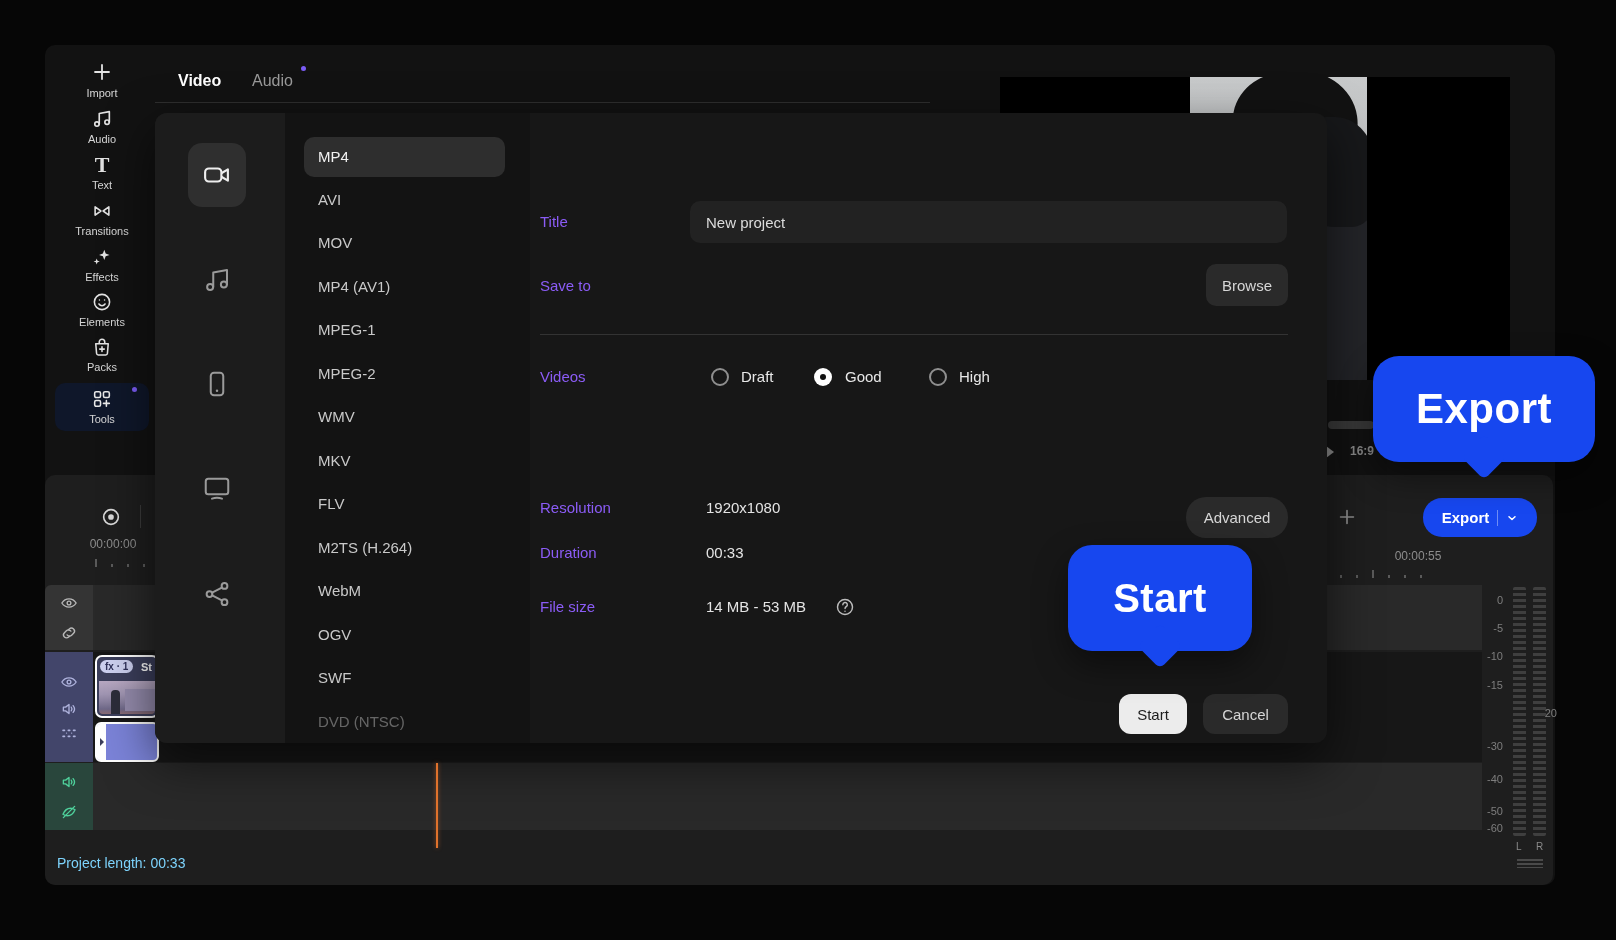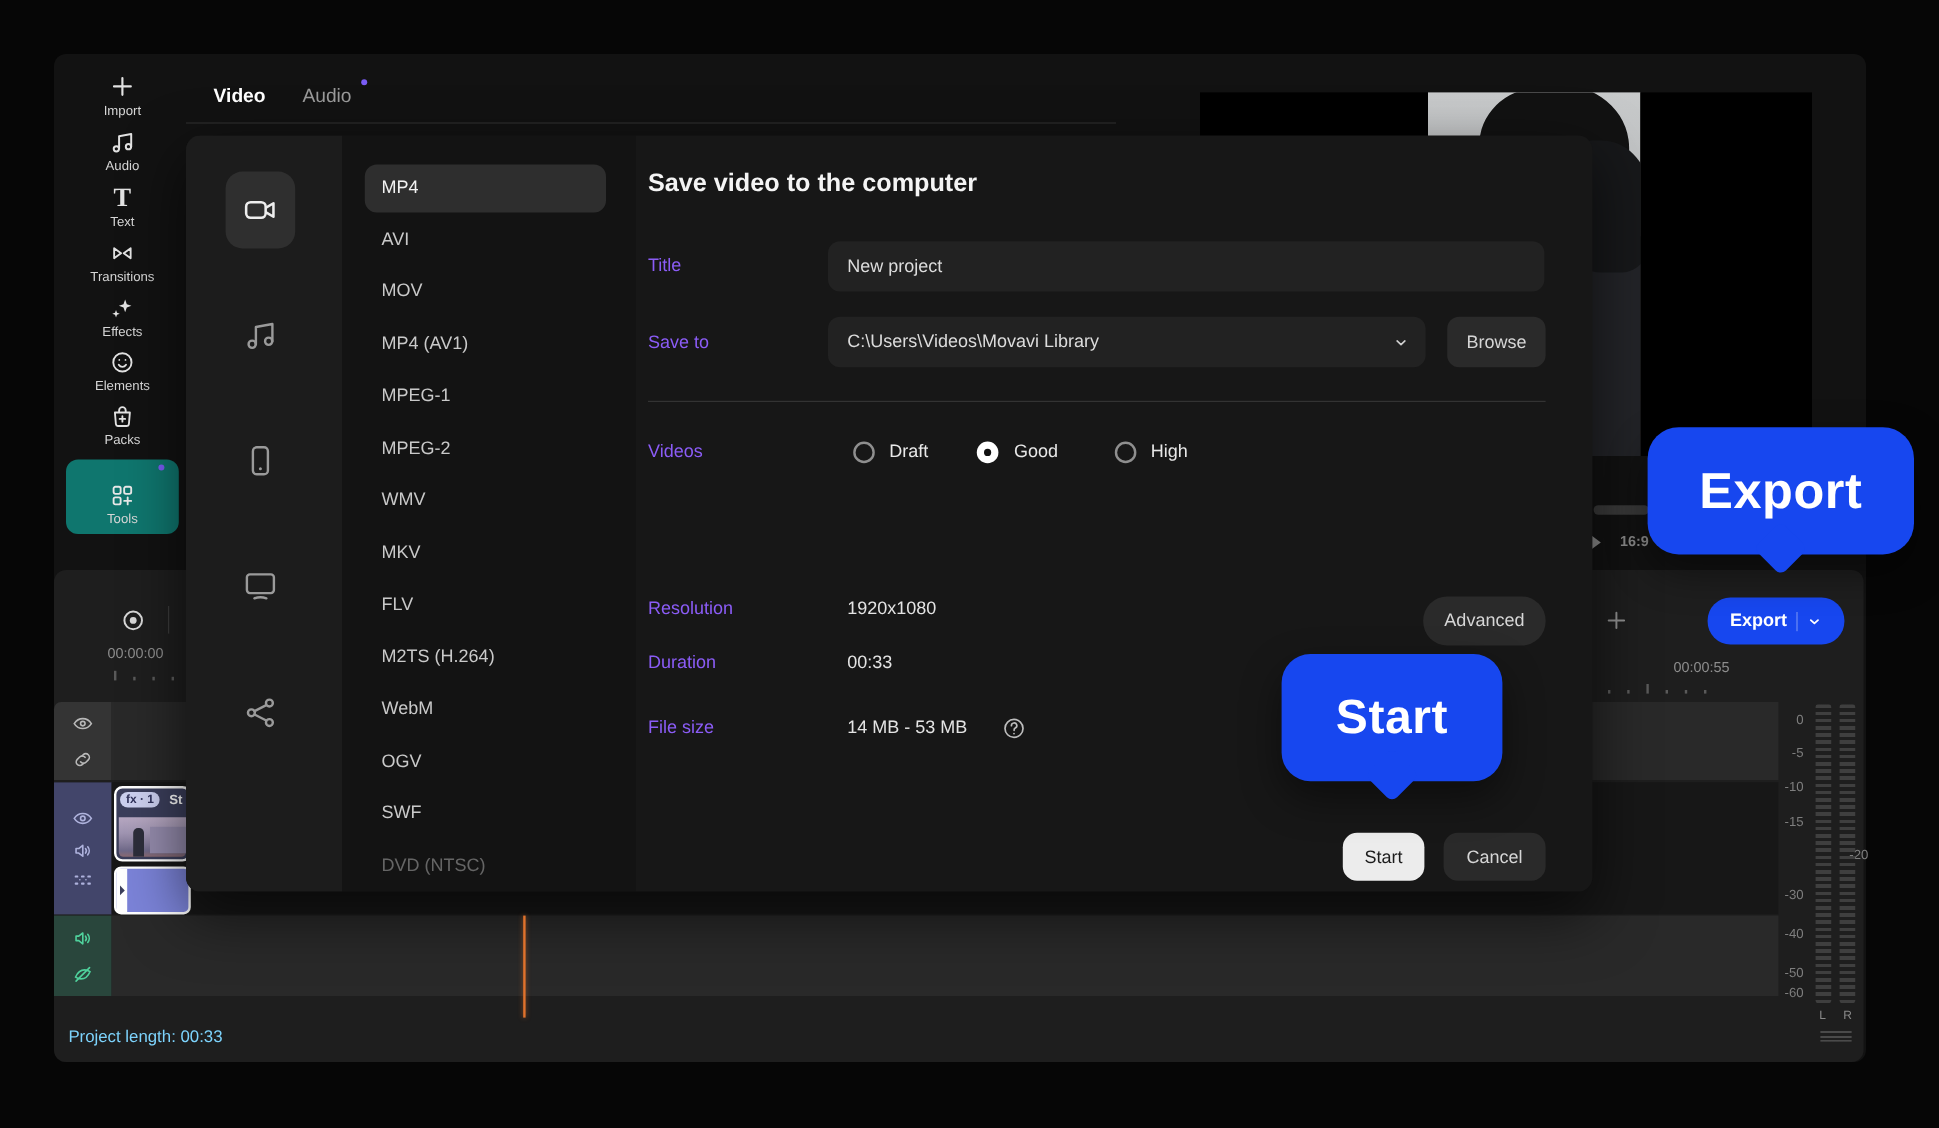--- a/index.html
+++ b/index.html
@@ -5,21 +5,21 @@
   html,body{margin:0;padding:0;background:#000;}
   #app{position:relative;width:1616px;height:940px;overflow:hidden;background:#060606;
        font-family:"Liberation Sans","DejaVu Sans",sans-serif;color:#ddd;}
   .abs{position:absolute;}
   svg{display:block;}
   
   #surface{position:absolute;left:45px;top:45px;width:1510px;height:840px;background:#121212;border-radius:10px;}
   
   .side-item{position:absolute;left:55px;width:94px;display:flex;flex-direction:column;align-items:center;gap:3px;color:#c9c9c9;}
   .side-item .lbl{font-size:11px;color:#d6d6d6;white-space:nowrap;}
-  .side-item.active{background:#0f766e;border-radius:10px;padding:19px 0 6px;align-items:center;}
+  .side-item.active{background:#0f172a;border-radius:10px;padding:5px 0 6px;align-items:center;}
   
   .tab{position:absolute;font-size:16px;}
   
   #dialog{position:absolute;left:155px;top:113px;width:1172px;height:630px;background:#171717;
           border-radius:12px;box-shadow:0 18px 50px rgba(0,0,0,.6);overflow:hidden;}
   #rail{position:absolute;left:0;top:0;width:130px;height:630px;background:#1c1c1c;}
   #formats{position:absolute;left:130px;top:0;width:245px;height:630px;background:#131313;}
   .fmt{position:absolute;left:33px;width:190px;height:22px;font-size:15px;color:#c9c9c9;line-height:22px;}
   .fmt-pill{position:absolute;left:19px;top:24px;width:201px;height:40px;background:#2e2e2e;border-radius:10px;}
   .fmt-pill .fmt{left:14px;top:9px;color:#f2f2f2;}
@@ -354,34 +354,25 @@
       <div class="fmt" style="top:293px;">WMV</div>
       <div class="fmt" style="top:337px;">MKV</div>
       <div class="fmt" style="top:380px;">FLV</div>
       <div class="fmt" style="top:424px;">M2TS (H.264)</div>
       <div class="fmt" style="top:467px;">WebM</div>
       <div class="fmt" style="top:511px;">OGV</div>
       <div class="fmt" style="top:554px;">SWF</div>
       <div class="fmt" style="top:598px;opacity:.45;">DVD (NTSC)</div>
     </div>
 
-    <div class="abs" style="left:385px;top:28px;font-size:21px;font-weight:bold;color:#f4f4f4;">Save video to the computer</div>
 
     <div class="field-label" style="top:99px;">Title</div>
     <input class="tinput" style="left: 535px; top: 88px; width: 597px; height: 42px;" value="New project">
 
     <div class="field-label" style="top:163px;">Save to</div>
-    <div class="tinput" style="left:535px;top:151px;width:498px;height:42px;line-height:42px;padding-right:40px;overflow:hidden;white-space:nowrap;">
-      <span>C:\Users\Videos\Movavi Library</span>
-      <span class="abs" style="right:14px;top:15px;">
-          <svg width="13" height="13" viewBox="0 0 24 24" fill="none" stroke="#cfcfcf" stroke-width="2.6" stroke-linecap="round" stroke-linejoin="round">
-            <path d="M6 9.5l6 5.5 6-5.5"></path>
-          </svg>
-        </span>
-    </div>
     <div class="btn btn-dark" style="left:1051px;top:151px;width:82px;height:42px;font-size:15px;">Browse</div>
 
     <div class="abs" style="left:385px;top:221px;width:748px;height:1px;background:#333;"></div>
 
     <div class="field-label" style="top:254px;">Videos</div>
     <span class="radio off" style="left:556px;top:255px;"></span>
     <span class="radio-lbl" style="left:586px;top:254px;">Draft</span>
     <span class="radio on" style="left:659px;top:255px;"></span>
     <span class="radio-lbl" style="left:690px;top:254px;">Good</span>
     <span class="radio off" style="left:774px;top:255px;"></span>

